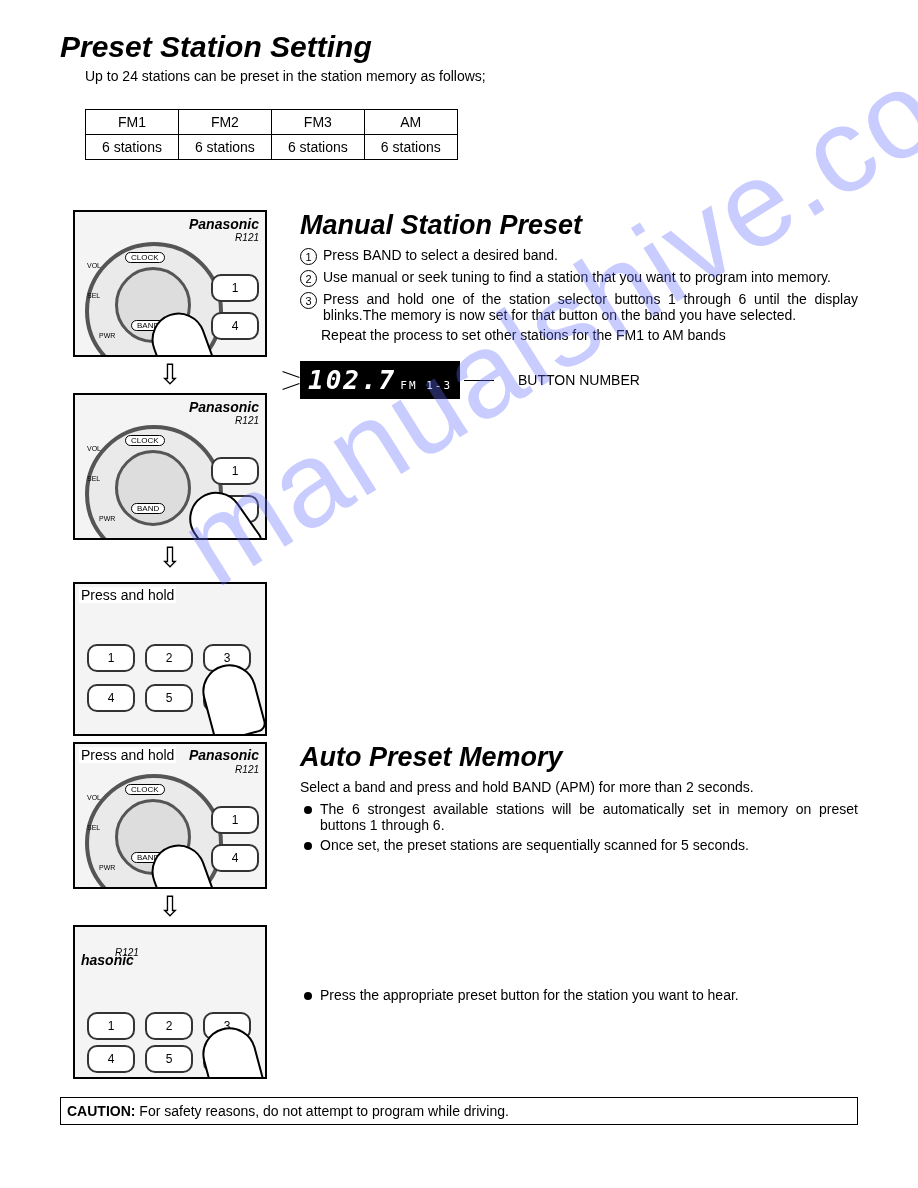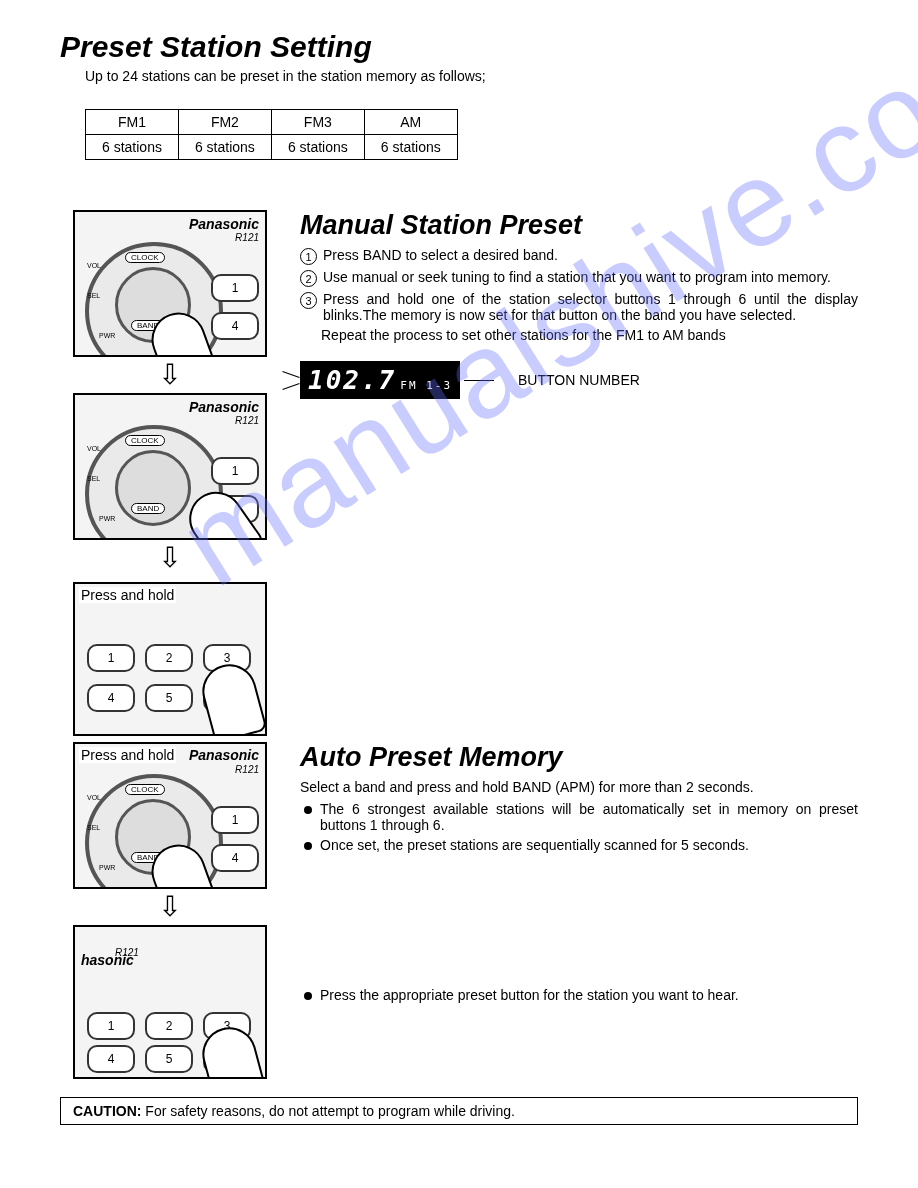--- a/index.html
+++ b/index.html
@@ -137,21 +137,21 @@
   .bullet .dot {
     width: 8px;
     height: 8px;
     background: #000;
     border-radius: 50%;
     flex-shrink: 0;
     margin: 5px 8px 0 4px;
   }
   .caution-box {
     border: 1px solid #000;
-    padding: 5px 12px;
+    padding: 5px 6px;
     font-size: 14px;
     margin-top: 18px;
   }
   .press-hold {
     position: absolute;
     top: 3px;
     left: 4px;
     font-size: 14px;
     background: #fff;
     padding: 0 2px;

